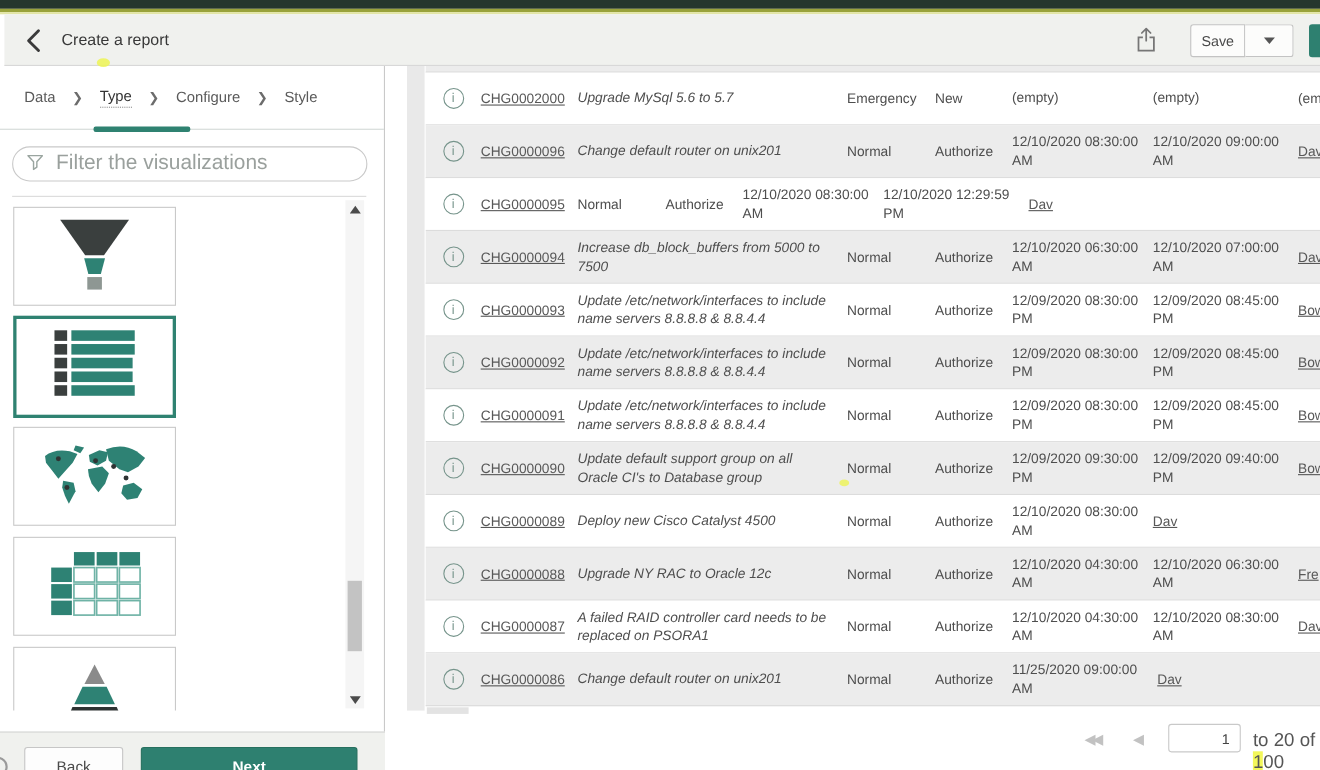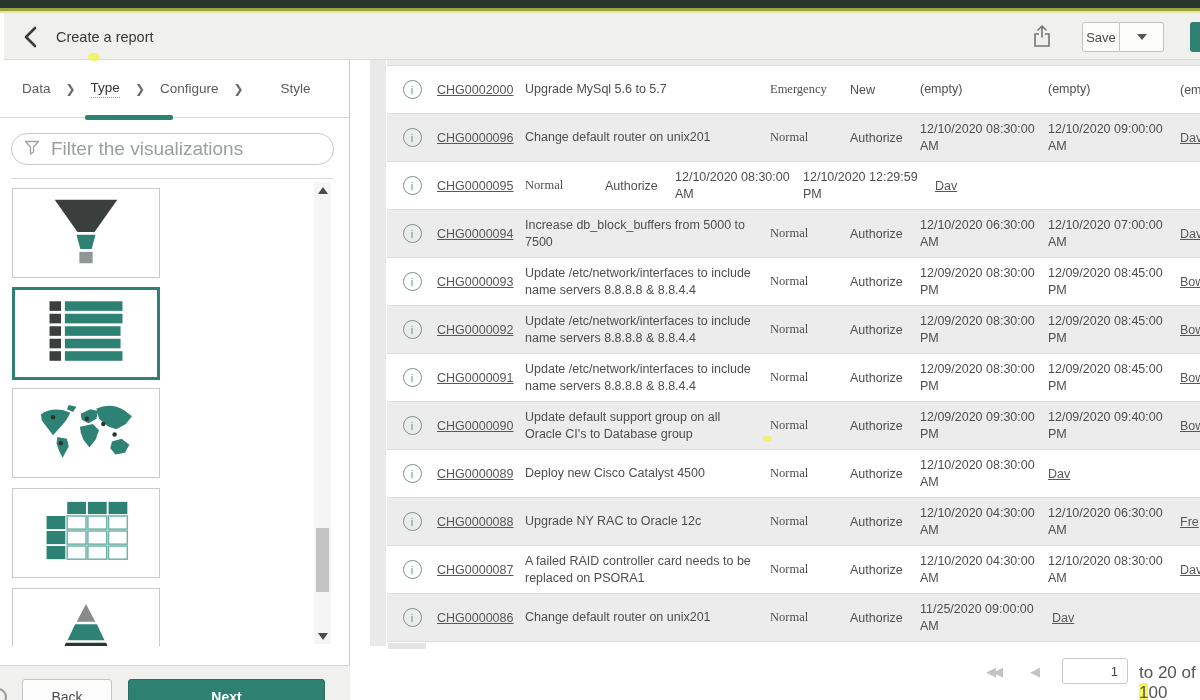--- a/index.html
+++ b/index.html
@@ -13,33 +13,33 @@
   .strip-green { position:absolute; top:0; left:0; width:1200px; height:8px; background:#26362d; }
   .strip-olive { position:absolute; top:8px; left:0; width:1200px; height:3px; background:#99a23b; }
   .strip-pale  { position:absolute; top:11px; left:0; width:1200px; height:2px; background:#e2e5a5; }
 
   
   .header { position:absolute; top:13px; left:4px; width:1200px; height:47px; background:#f0f1ee; border-bottom:1px solid #d8d8d8; }
   .back-btn { position:absolute; left:18px; top:13px; width:26px; height:26px; cursor:pointer; }
   .page-title { position:absolute; left:52px; top:16px; font-size:14.5px; color:#383838; }
   .share-btn { position:absolute; left:1028px; top:11px; width:24px; height:26px; cursor:pointer; }
   .save-group { position:absolute; left:1078px; top:9px; height:30px; display:flex; }
-  .save-main { width:38px; height:30px; background:#fcfcfb; border:1px solid #c3c3c3; border-radius:3px 0 0 3px; font-size:13px; color:#4a4a4a; display:flex; align-items:center; justify-content:center; }
+  .save-main { width:50px; height:30px; background:#fcfcfb; border:1px solid #c3c3c3; border-radius:3px 0 0 3px; font-size:13px; color:#4a4a4a; display:flex; align-items:center; justify-content:center; }
   .save-caret { width:44px; height:30px; background:#fcfcfb; border:1px solid #c3c3c3; border-left:none; border-radius:0 3px 3px 0; display:flex; align-items:center; justify-content:center; }
   .caret-down { width:0; height:0; border-left:5px solid transparent; border-right:5px solid transparent; border-top:6px solid #555; }
   .accent-clipped { position:absolute; left:1186px; top:9px; width:26px; height:30px; background:#2e8070; border-radius:3px; }
 
   
   .left-panel { position:absolute; top:60px; left:0; width:350px; height:640px; background:#fff; border-right:1px solid #c9c9c9; }
   .breadcrumb { position:relative; height:58px; border-bottom:1px solid #d3d9d6; display:flex; align-items:center; padding-left:22px; font-size:13.5px; color:#5a5a5a; }
   .bc-step { margin-right:15px; cursor:pointer; }
   .bc-step.active { color:#333; border-bottom:1px dotted #8f8f8f; padding-bottom:2px; }
   .bc-sep { margin-right:15px; color:#6c6c6c; font-size:12px; }
   .bc-sep::before { content:"\276F"; }
-  .bc-style { margin-left:22px; }
+  .bc-style { }
   .active-bar { position:absolute; left:85px; bottom:-3px; width:88px; height:5px; background:#2f8271; border-radius:2px; }
 
   .filter-wrap { position:absolute; top:73px; left:11px; width:323px; height:32px; border:1px solid #c9c9c9; border-radius:17px; background:#fff; display:flex; align-items:center; padding:0 12px; }
   .filter-input { border:none; outline:none; flex:1; font-size:19px; color:#444; background:transparent; margin-left:9px; font-family:"Liberation Sans",sans-serif; }
   .filter-input::placeholder { color:#9aa09d; }
 
   .viz-top-line { position:absolute; top:118px; left:11px; width:322px; height:1px; background:#dadada; }
   .viz-list { position:absolute; top:120px; left:0; width:350px; height:466px; overflow:hidden; }
   .viz-item { position:absolute; left:12px; width:148px; height:90px; background:#fff; border:1px solid #c9c9c9; display:flex; align-items:center; justify-content:center; cursor:pointer; }
   .viz-item.selected { border:3px solid #2f8271; }
@@ -64,22 +64,22 @@
   
   .main-gutter { position:absolute; left:370px; top:60px; width:16px; height:586px; background:#e9e9e9; }
   .table-wrap { position:absolute; left:387px; top:60px; width:813px; }
   .sliver { height:6px; background:#ececec; border-bottom:1px solid #d9d9d9; }
   .trow { display:flex; align-items:center; height:48px; border-bottom:1px solid #dcdcdc; font-size:12.5px; color:#4e4e4e; background:#fff; }
   .trow.alt { background:#ececec; }
   .c-icon { width:50px; display:flex; justify-content:center; flex:none; }
   .info-icon { width:19px; height:19px; border:1.5px solid #76948b; border-radius:50%; color:#76948b; font-size:11.5px; display:flex; align-items:center; justify-content:center; cursor:pointer; }
   .info-icon::before { content:"i"; }
   .c-number { width:88px; flex:none; }
-  .c-desc { width:245px; flex:none; padding-right:14px; line-height:1.32; }
-  .c-priority { width:80px; flex:none;font-family:Liberation Serif, serif; }
+  .c-desc { width:245px; flex:none; padding-right:14px; line-height:1.32;font-style:italic; }
+  .c-priority { width:80px; flex:none; }
   .c-state { width:70px; flex:none; }
   .c-start { width:128px; flex:none; padding-right:10px; line-height:1.32; }
   .c-end { width:132px; flex:none; padding-right:10px; line-height:1.32; }
   .c-name { width:60px; flex:none; white-space:nowrap; }
   .lnk { color:#585858; text-decoration:underline; cursor:pointer; }
   .bottom-tab { position:absolute; left:388px; top:643px; width:38px; height:6px; background:#e3e3e3; }
 
   
   .pg-first { position:absolute; left:986px; top:664px; font-size:13px; color:#c2c2c2; letter-spacing:-3px; cursor:pointer; }
   .pg-first::before { content:"\25C0\25C0"; }

